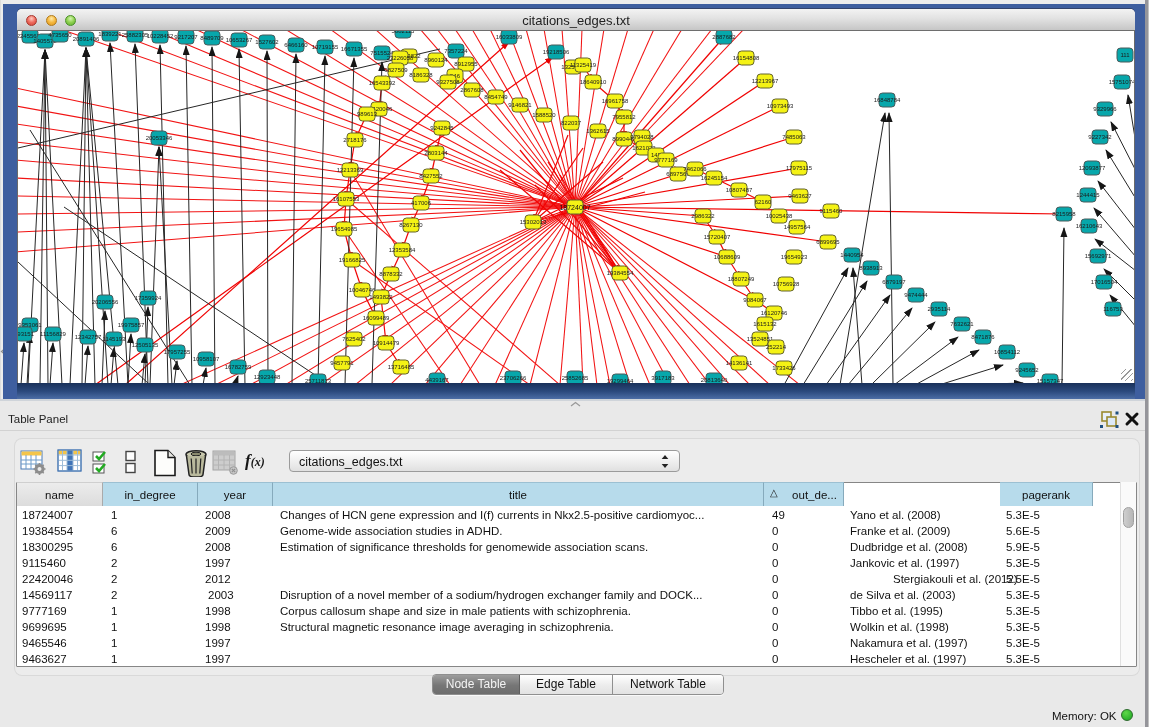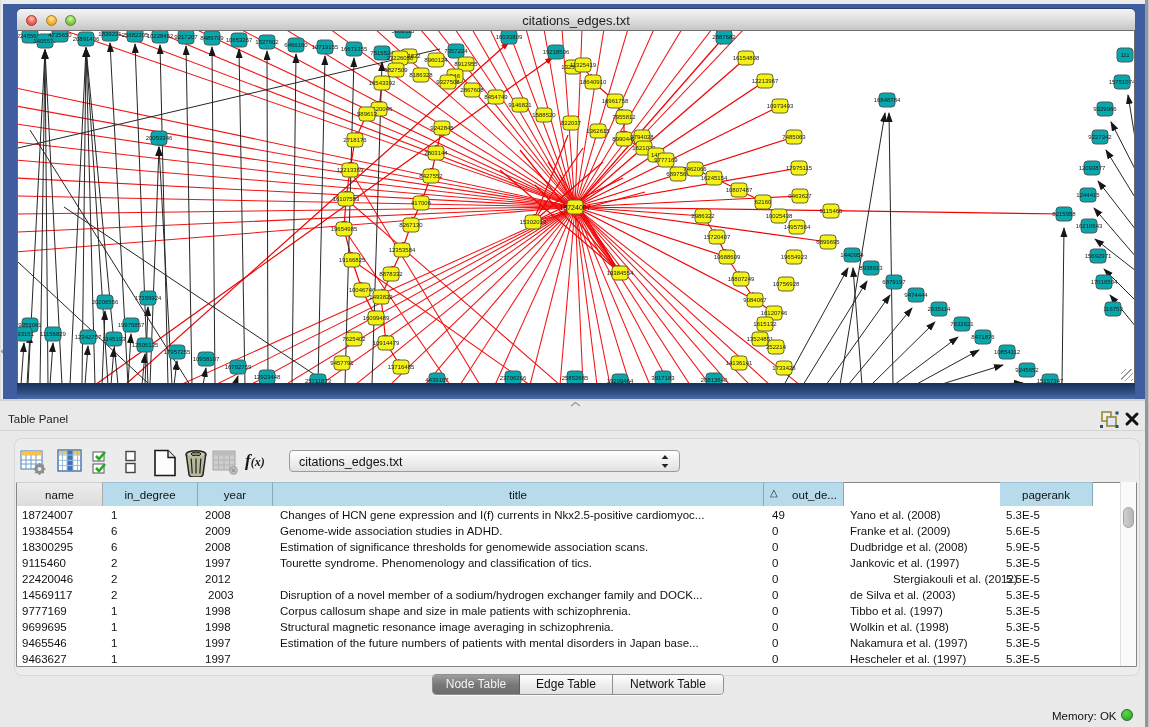--- a/index.html
+++ b/index.html
@@ -653,21 +653,20 @@
       <span style="left:205px">2008</span>
       <span style="left:280px;width:486px" class="ell">Estimation of significance thresholds for genomewide association scans.</span>
       <span style="left:772px">0</span>
       <span style="left:850px">Dudbridge et al. (2008)</span>
       <span style="left:1006px">5.9E-5</span>
     </div>
     <div class="rw" style="top:156px">
       <span style="left:22px">9115460</span>
       <span style="left:111px">2</span>
       <span style="left:205px">1997</span>
-      <span style="left:280px;width:486px" class="ell">Tourette syndrome. Phenomenology and classification of tics.</span>
       <span style="left:772px">0</span>
       <span style="left:850px">Jankovic et al. (1997)</span>
       <span style="left:1006px">5.3E-5</span>
     </div>
     <div class="rw" style="top:172px">
       <span style="left:22px">22420046</span>
       <span style="left:111px">2</span>
       <span style="left:205px">2012</span>
       <span style="left:772px">0</span>
       <span style="left:893px">Stergiakouli et al. (2012)</span>
@@ -681,37 +680,36 @@
       <span style="left:772px">0</span>
       <span style="left:850px">de Silva et al. (2003)</span>
       <span style="left:1006px">5.3E-5</span>
     </div>
     <div class="rw" style="top:204px">
       <span style="left:22px">9777169</span>
       <span style="left:111px">1</span>
       <span style="left:205px">1998</span>
       <span style="left:280px;width:486px" class="ell">Corpus callosum shape and size in male patients with schizophrenia.</span>
       <span style="left:772px">0</span>
-      <span style="left:850px">Tibbo et al. (1997)</span>
+      <span style="left:850px">Tibbo et al. (1995)</span>
       <span style="left:1006px">5.3E-5</span>
     </div>
     <div class="rw" style="top:220px">
       <span style="left:22px">9699695</span>
       <span style="left:111px">1</span>
       <span style="left:205px">1998</span>
       <span style="left:280px;width:486px" class="ell">Structural magnetic resonance image averaging in schizophrenia.</span>
       <span style="left:772px">0</span>
       <span style="left:850px">Wolkin et al. (1998)</span>
       <span style="left:1006px">5.3E-5</span>
     </div>
     <div class="rw" style="top:236px">
       <span style="left:22px">9465546</span>
       <span style="left:111px">1</span>
       <span style="left:205px">1997</span>
-      <span style="left:280px;width:486px" class="ell">Estimation of the future numbers of patients with mental disorders in Japan base...</span>
       <span style="left:772px">0</span>
       <span style="left:850px">Nakamura et al. (1997)</span>
       <span style="left:1006px">5.3E-5</span>
     </div>
     <div class="rw" style="top:252px">
       <span style="left:22px">9463627</span>
       <span style="left:111px">1</span>
       <span style="left:205px">1997</span>
       <span style="left:772px">0</span>
       <span style="left:850px">Hescheler et al. (1997)</span>

